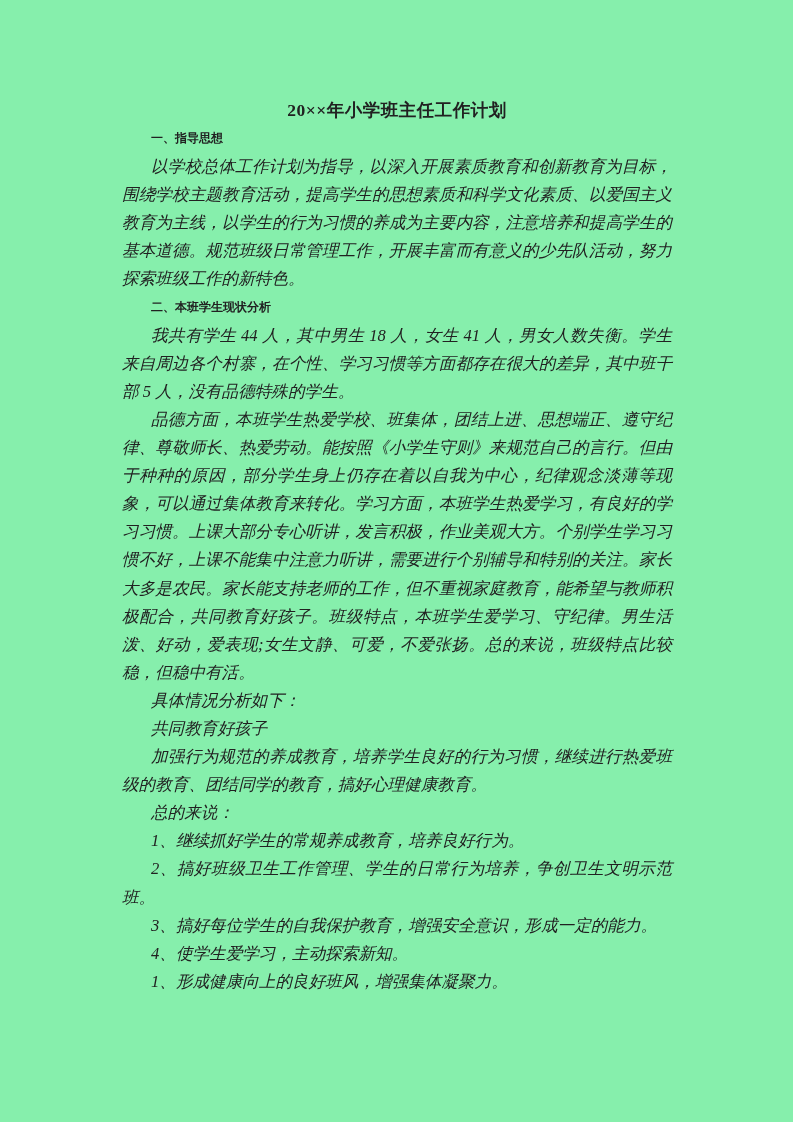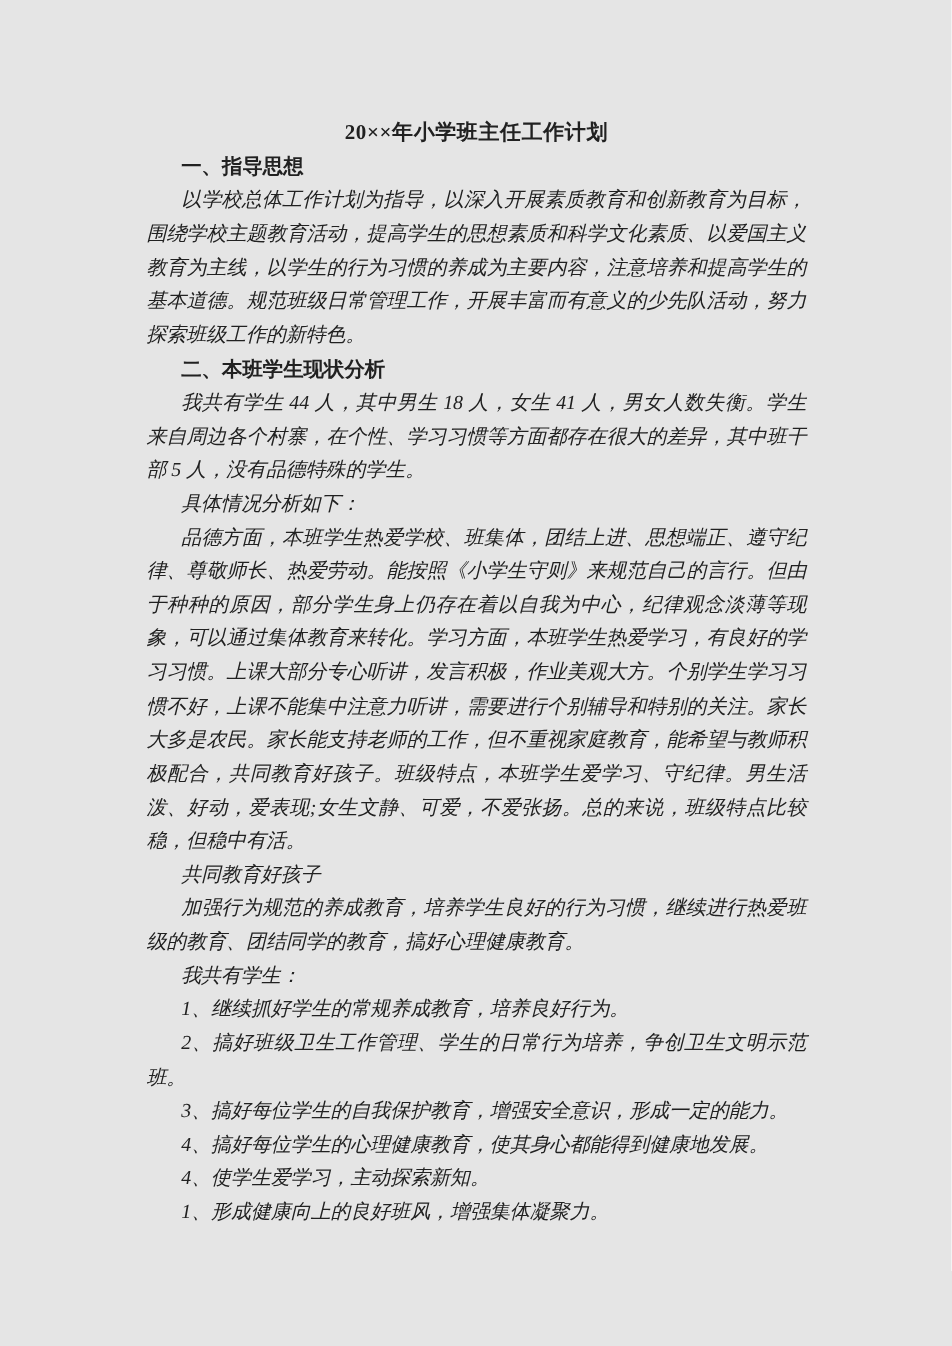--- a/index.html
+++ b/index.html
@@ -5,21 +5,21 @@
   html, body {
     margin: 0;
     padding: 0;
     background: #ffffff;
   }
   .page {
     position: relative;
     width: 793px;
     height: 1122px;
     box-sizing: border-box;
-    background: #e5e5e5;
+    background: #86efac;
     padding: 95px 121px 0 122px;
     font-family: "Liberation Serif", "DejaVu Serif", serif;
     font-size: 16.6px;
     line-height: 28.1px;
     color: #212121;
     overflow: hidden;
   }
   .doc-title {
     margin: 0;
     font-size: 17.5px;
@@ -27,24 +27,25 @@
     line-height: 30px;
     text-align: center;
     letter-spacing: 0.5px;
   }
   .doc-section {
     margin: 0;
     padding: 0;
   }
   .heading {
     margin: 0;
-    font-size: 17px;
+    font-size: 12px;
     font-weight: 700;
     line-height: 28.1px;
     text-indent: 29px;
+    font-family: Liberation Mono, monospace;
   }
   .para {
     margin: 0;
     text-indent: 29px;
     text-align: justify;
     text-justify: inter-ideograph;
     overflow-wrap: break-word;
     font-style: italic;
   }
 </style>
@@ -56,29 +57,28 @@
   <h1 class="doc-title">20××年小学班主任工作计划</h1>
 
   <section class="doc-section">
     <h2 class="heading">一、指导思想</h2>
     <p class="para">以学校总体工作计划为指导，以深入开展素质教育和创新教育为目标，围绕学校主题教育活动，提高学生的思想素质和科学文化素质、以爱国主义教育为主线，以学生的行为习惯的养成为主要内容，注意培养和提高学生的基本道德。规范班级日常管理工作，开展丰富而有意义的少先队活动，努力探索班级工作的新特色。</p>
   </section>
 
   <section class="doc-section">
     <h2 class="heading">二、本班学生现状分析</h2>
     <p class="para">我共有学生 44 人，其中男生 18 人，女生 41 人，男女人数失衡。学生来自周边各个村寨，在个性、学习习惯等方面都存在很大的差异，其中班干部 5 人，没有品德特殊的学生。</p>
+    <p class="para">品德方面，本班学生热爱学校、班集体，团结上进、思想端正、遵守纪律、尊敬师长、热爱劳动。能按照《小学生守则》来规范自己的言行。但由于种种的原因，部分学生身上仍存在着以自我为中心，纪律观念淡薄等现象，可以通过集体教育来转化。学习方面，本班学生热爱学习，有良好的学习习惯。上课大部分专心听讲，发言积极，作业美观大方。个别学生学习习惯不好，上课不能集中注意力听讲，需要进行个别辅导和特别的关注。家长大多是农民。家长能支持老师的工作，但不重视家庭教育，能希望与教师积极配合，共同教育好孩子。班级特点，本班学生爱学习、守纪律。男生活泼、好动，爱表现;女生文静、可爱，不爱张扬。总的来说，班级特点比较稳，但稳中有活。</p>
     <p class="para">具体情况分析如下：</p>
-    <p class="para">品德方面，本班学生热爱学校、班集体，团结上进、思想端正、遵守纪律、尊敬师长、热爱劳动。能按照《小学生守则》来规范自己的言行。但由于种种的原因，部分学生身上仍存在着以自我为中心，纪律观念淡薄等现象，可以通过集体教育来转化。学习方面，本班学生热爱学习，有良好的学习习惯。上课大部分专心听讲，发言积极，作业美观大方。个别学生学习习惯不好，上课不能集中注意力听讲，需要进行个别辅导和特别的关注。家长大多是农民。家长能支持老师的工作，但不重视家庭教育，能希望与教师积极配合，共同教育好孩子。班级特点，本班学生爱学习、守纪律。男生活泼、好动，爱表现;女生文静、可爱，不爱张扬。总的来说，班级特点比较稳，但稳中有活。</p>
   </section>
 
   <section class="doc-section">
     <p class="para">共同教育好孩子</p>
     <p class="para">加强行为规范的养成教育，培养学生良好的行为习惯，继续进行热爱班级的教育、团结同学的教育，搞好心理健康教育。</p>
-    <p class="para">我共有学生：</p>
+    <p class="para">总的来说：</p>
     <p class="para">1、继续抓好学生的常规养成教育，培养良好行为。</p>
     <p class="para">2、搞好班级卫生工作管理、学生的日常行为培养，争创卫生文明示范班。</p>
     <p class="para">3、搞好每位学生的自我保护教育，增强安全意识，形成一定的能力。</p>
-    <p class="para">4、搞好每位学生的心理健康教育，使其身心都能得到健康地发展。</p>
     <p class="para">4、使学生爱学习，主动探索新知。</p>
     <p class="para">1、形成健康向上的良好班风，增强集体凝聚力。</p>
   </section>
 
 </div>
 
 </body></html>

